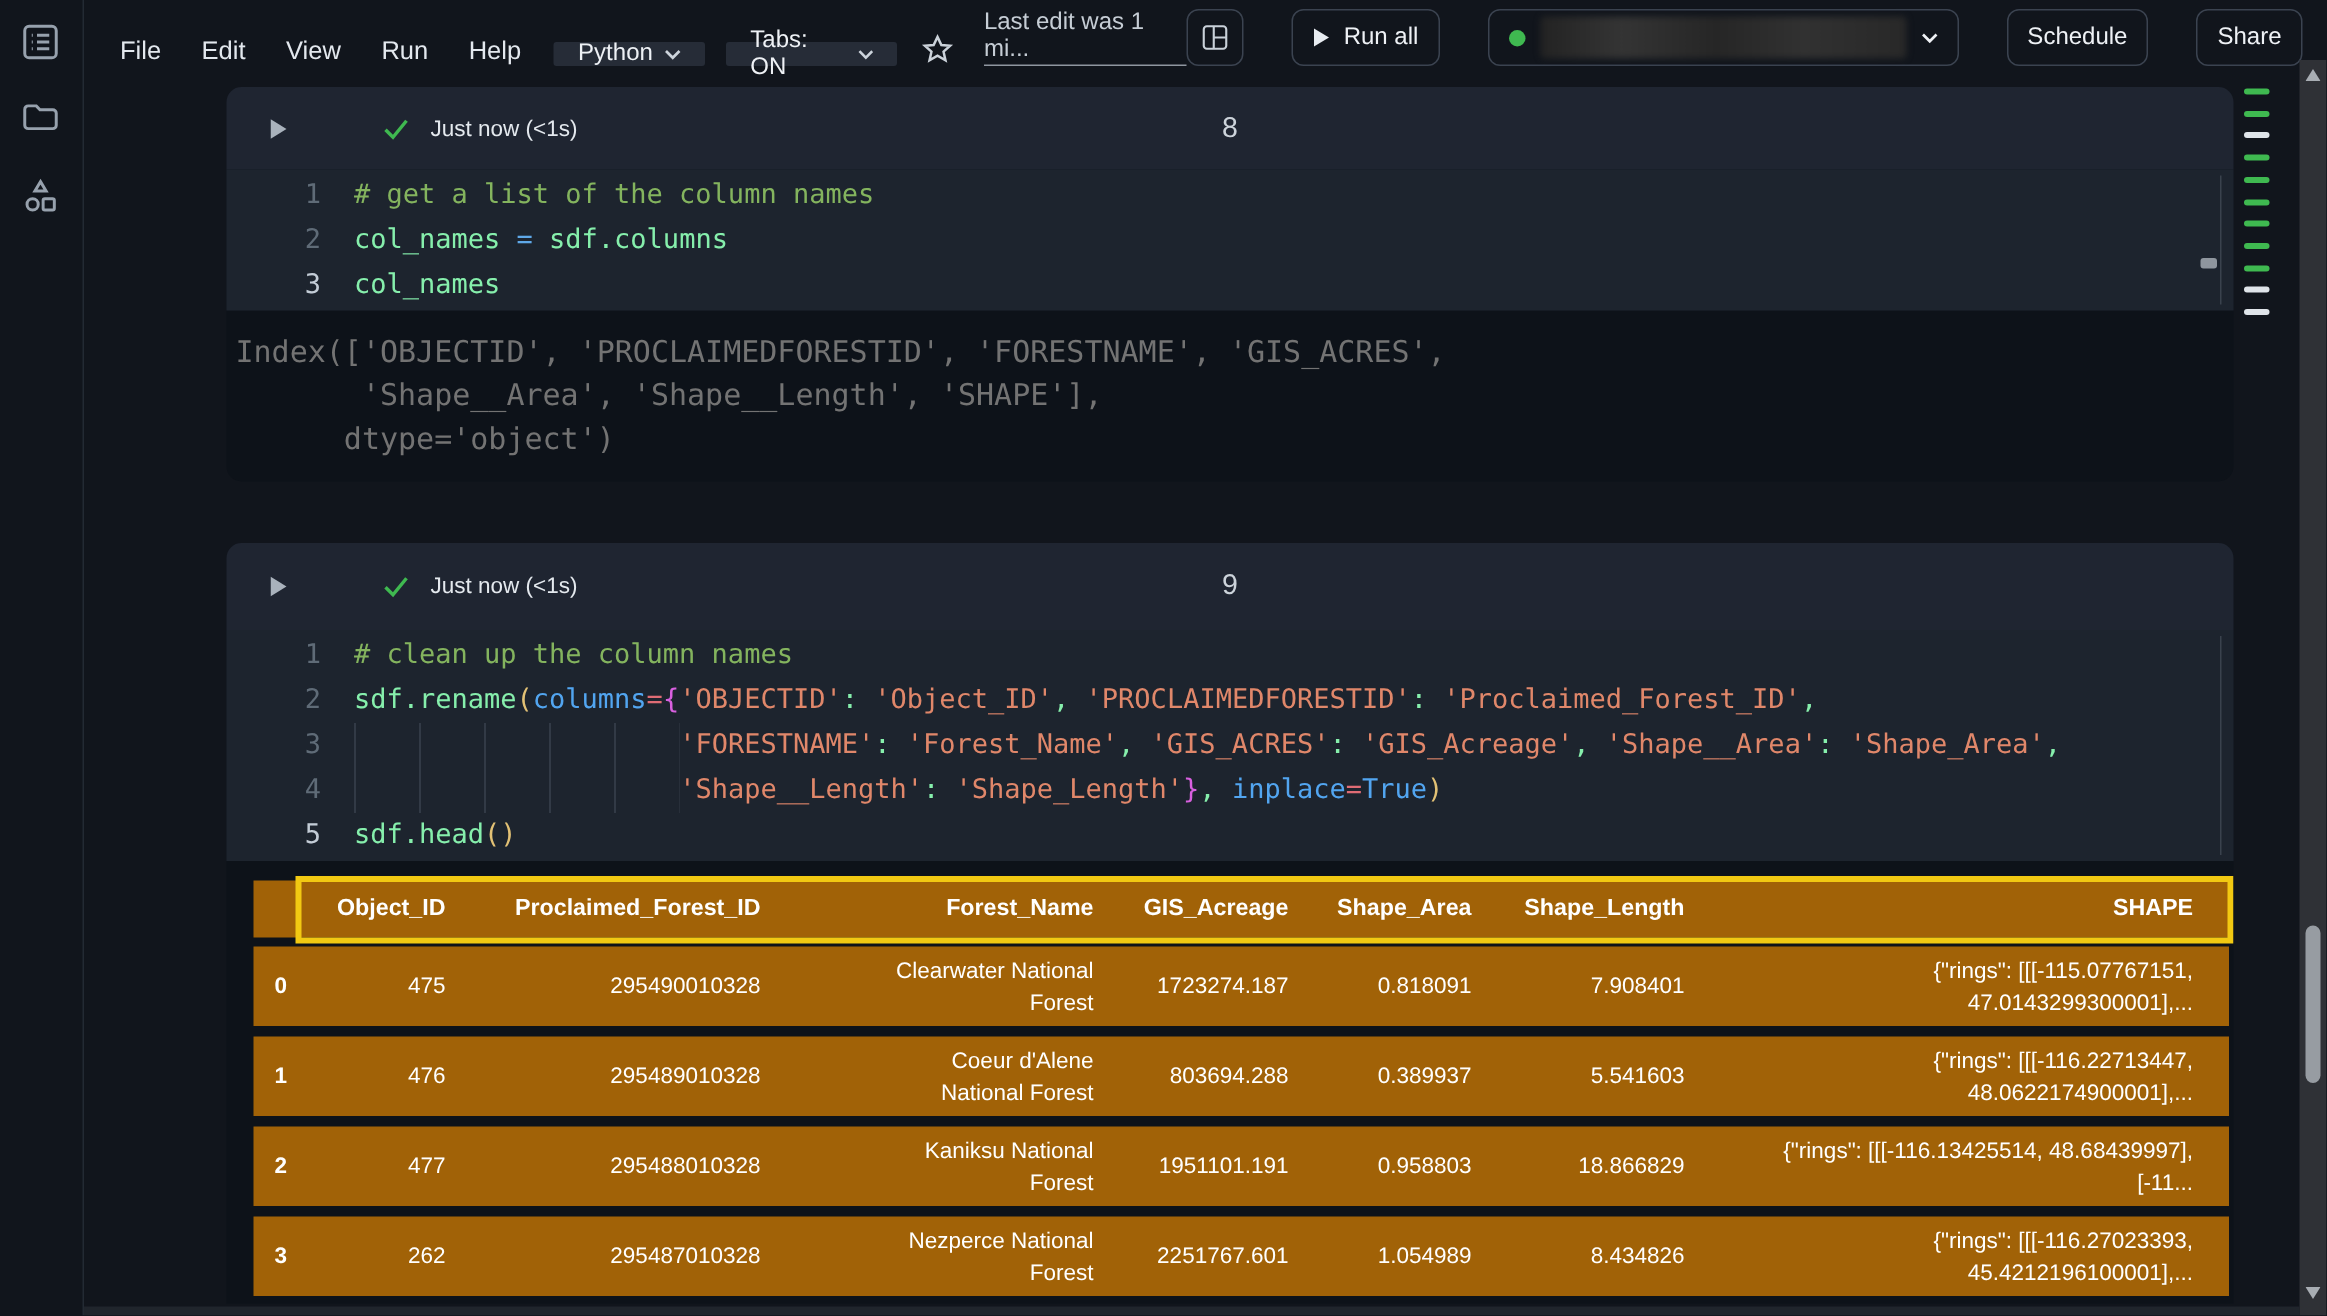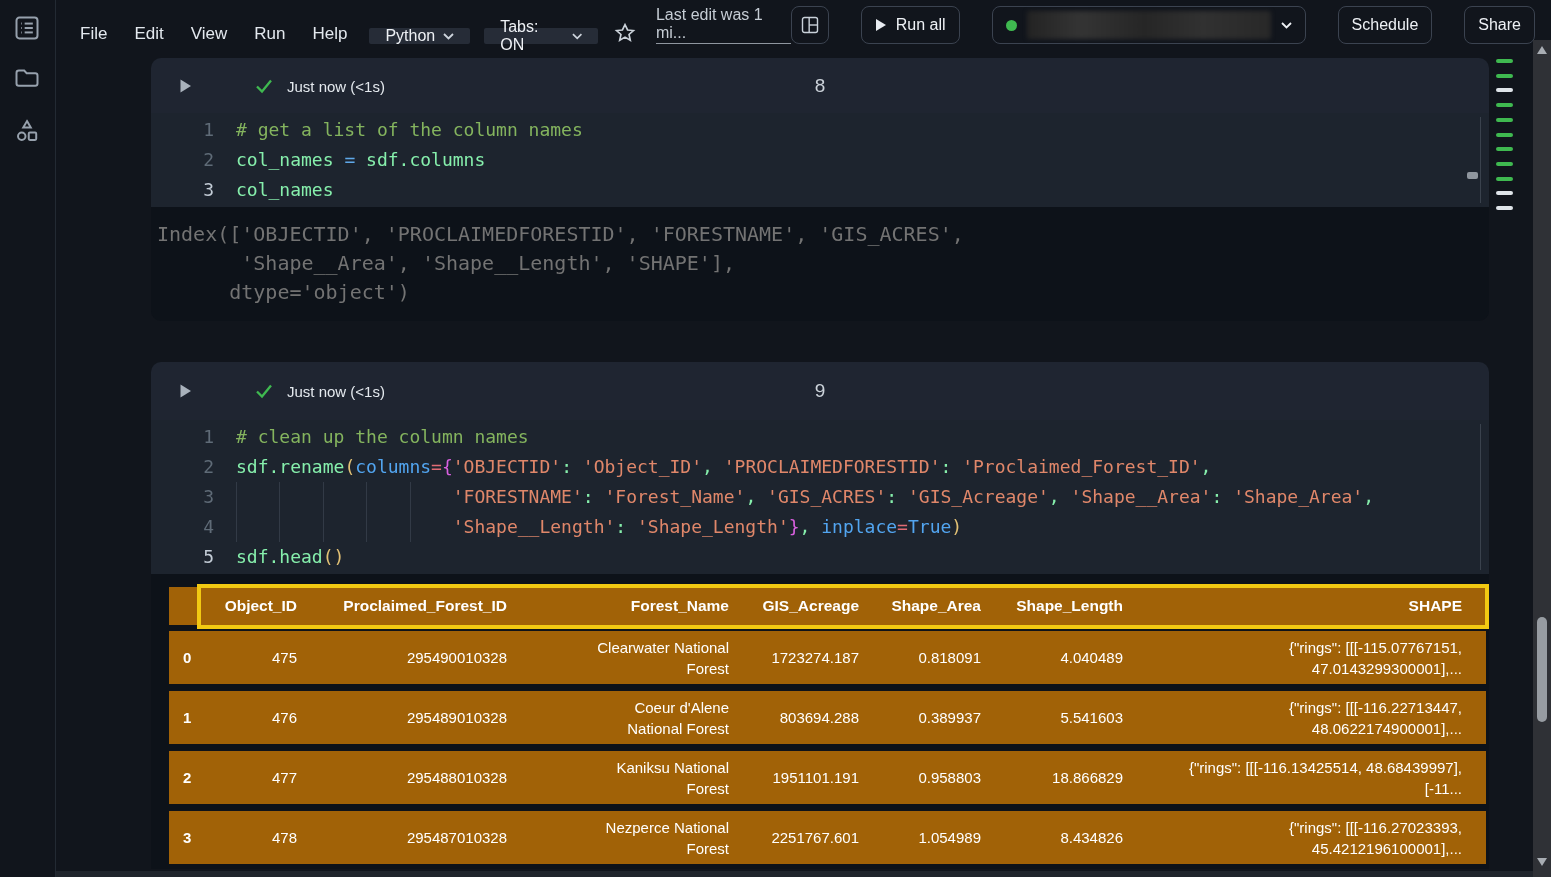--- a/index.html
+++ b/index.html
@@ -227,21 +227,21 @@
           <span class="tc c6">Shape_Length</span>
           <span class="tc c7">SHAPE</span>
         </div>
         <div class="t-row">
           <span class="tc c0">0</span>
           <span class="tc c1">475</span>
           <span class="tc c2">295490010328</span>
           <span class="tc c3">Clearwater National Forest</span>
           <span class="tc c4">1723274.187</span>
           <span class="tc c5">0.818091</span>
-          <span class="tc c6">4.040489</span>
+          <span class="tc c6">7.908401</span>
           <span class="tc c7">{"rings": [[[-115.07767151, 47.0143299300001],...</span>
         </div>
         <div class="t-row">
           <span class="tc c0">1</span>
           <span class="tc c1">476</span>
           <span class="tc c2">295489010328</span>
           <span class="tc c3">Coeur d'Alene National Forest</span>
           <span class="tc c4">803694.288</span>
           <span class="tc c5">0.389937</span>
           <span class="tc c6">5.541603</span>
@@ -252,21 +252,21 @@
           <span class="tc c1">477</span>
           <span class="tc c2">295488010328</span>
           <span class="tc c3">Kaniksu National Forest</span>
           <span class="tc c4">1951101.191</span>
           <span class="tc c5">0.958803</span>
           <span class="tc c6">18.866829</span>
           <span class="tc c7">{"rings": [[[-116.13425514, 48.68439997], [-11...</span>
         </div>
         <div class="t-row">
           <span class="tc c0">3</span>
-          <span class="tc c1">478</span>
+          <span class="tc c1">262</span>
           <span class="tc c2">295487010328</span>
           <span class="tc c3">Nezperce National Forest</span>
           <span class="tc c4">2251767.601</span>
           <span class="tc c5">1.054989</span>
           <span class="tc c6">8.434826</span>
           <span class="tc c7">{"rings": [[[-116.27023393, 45.4212196100001],...</span>
         </div>
       </div>
     <div class="hl-box"></div>
   </div>

